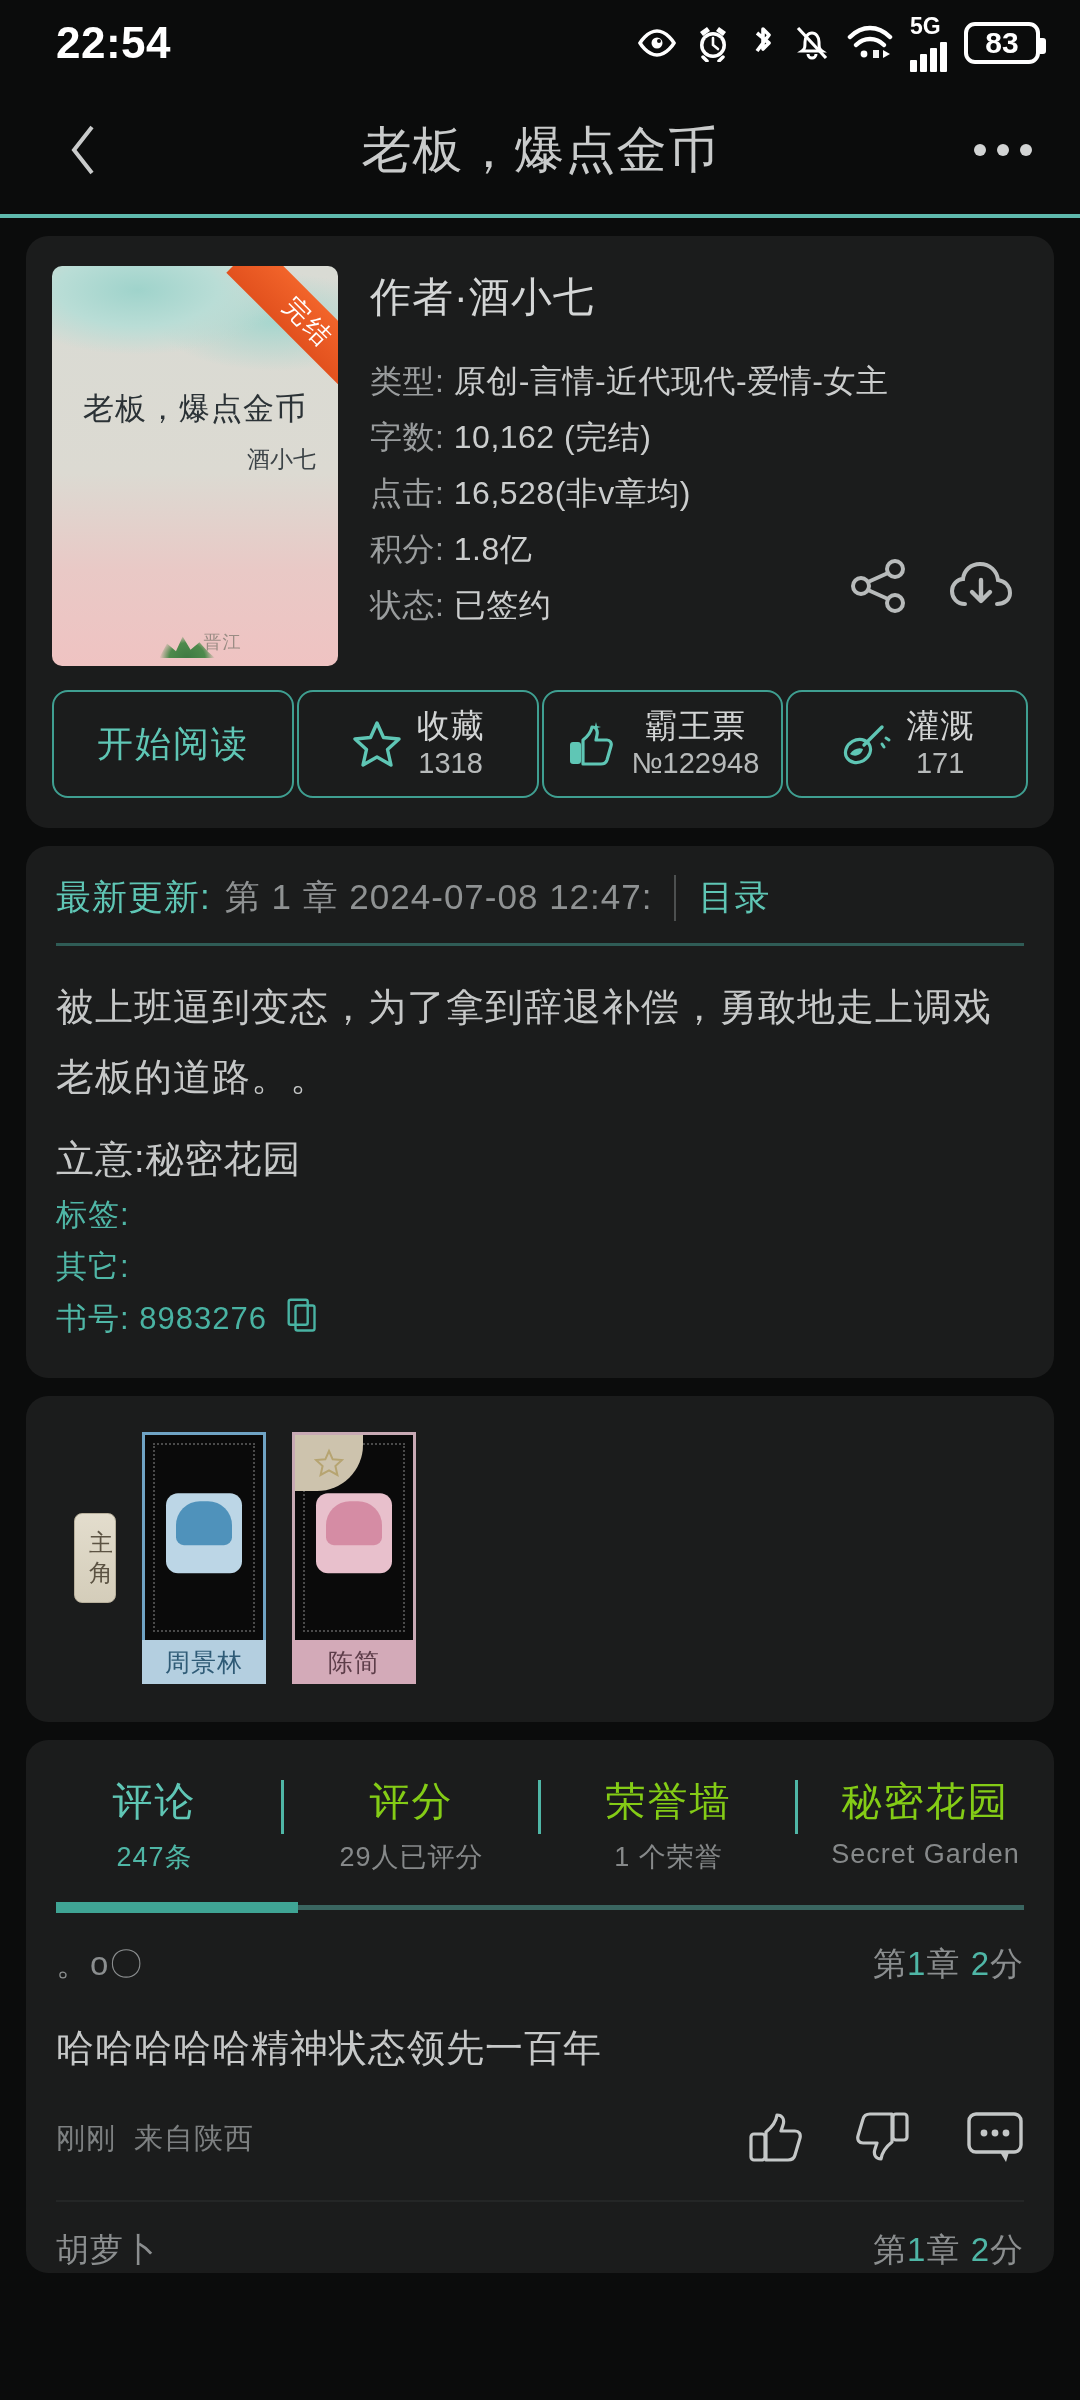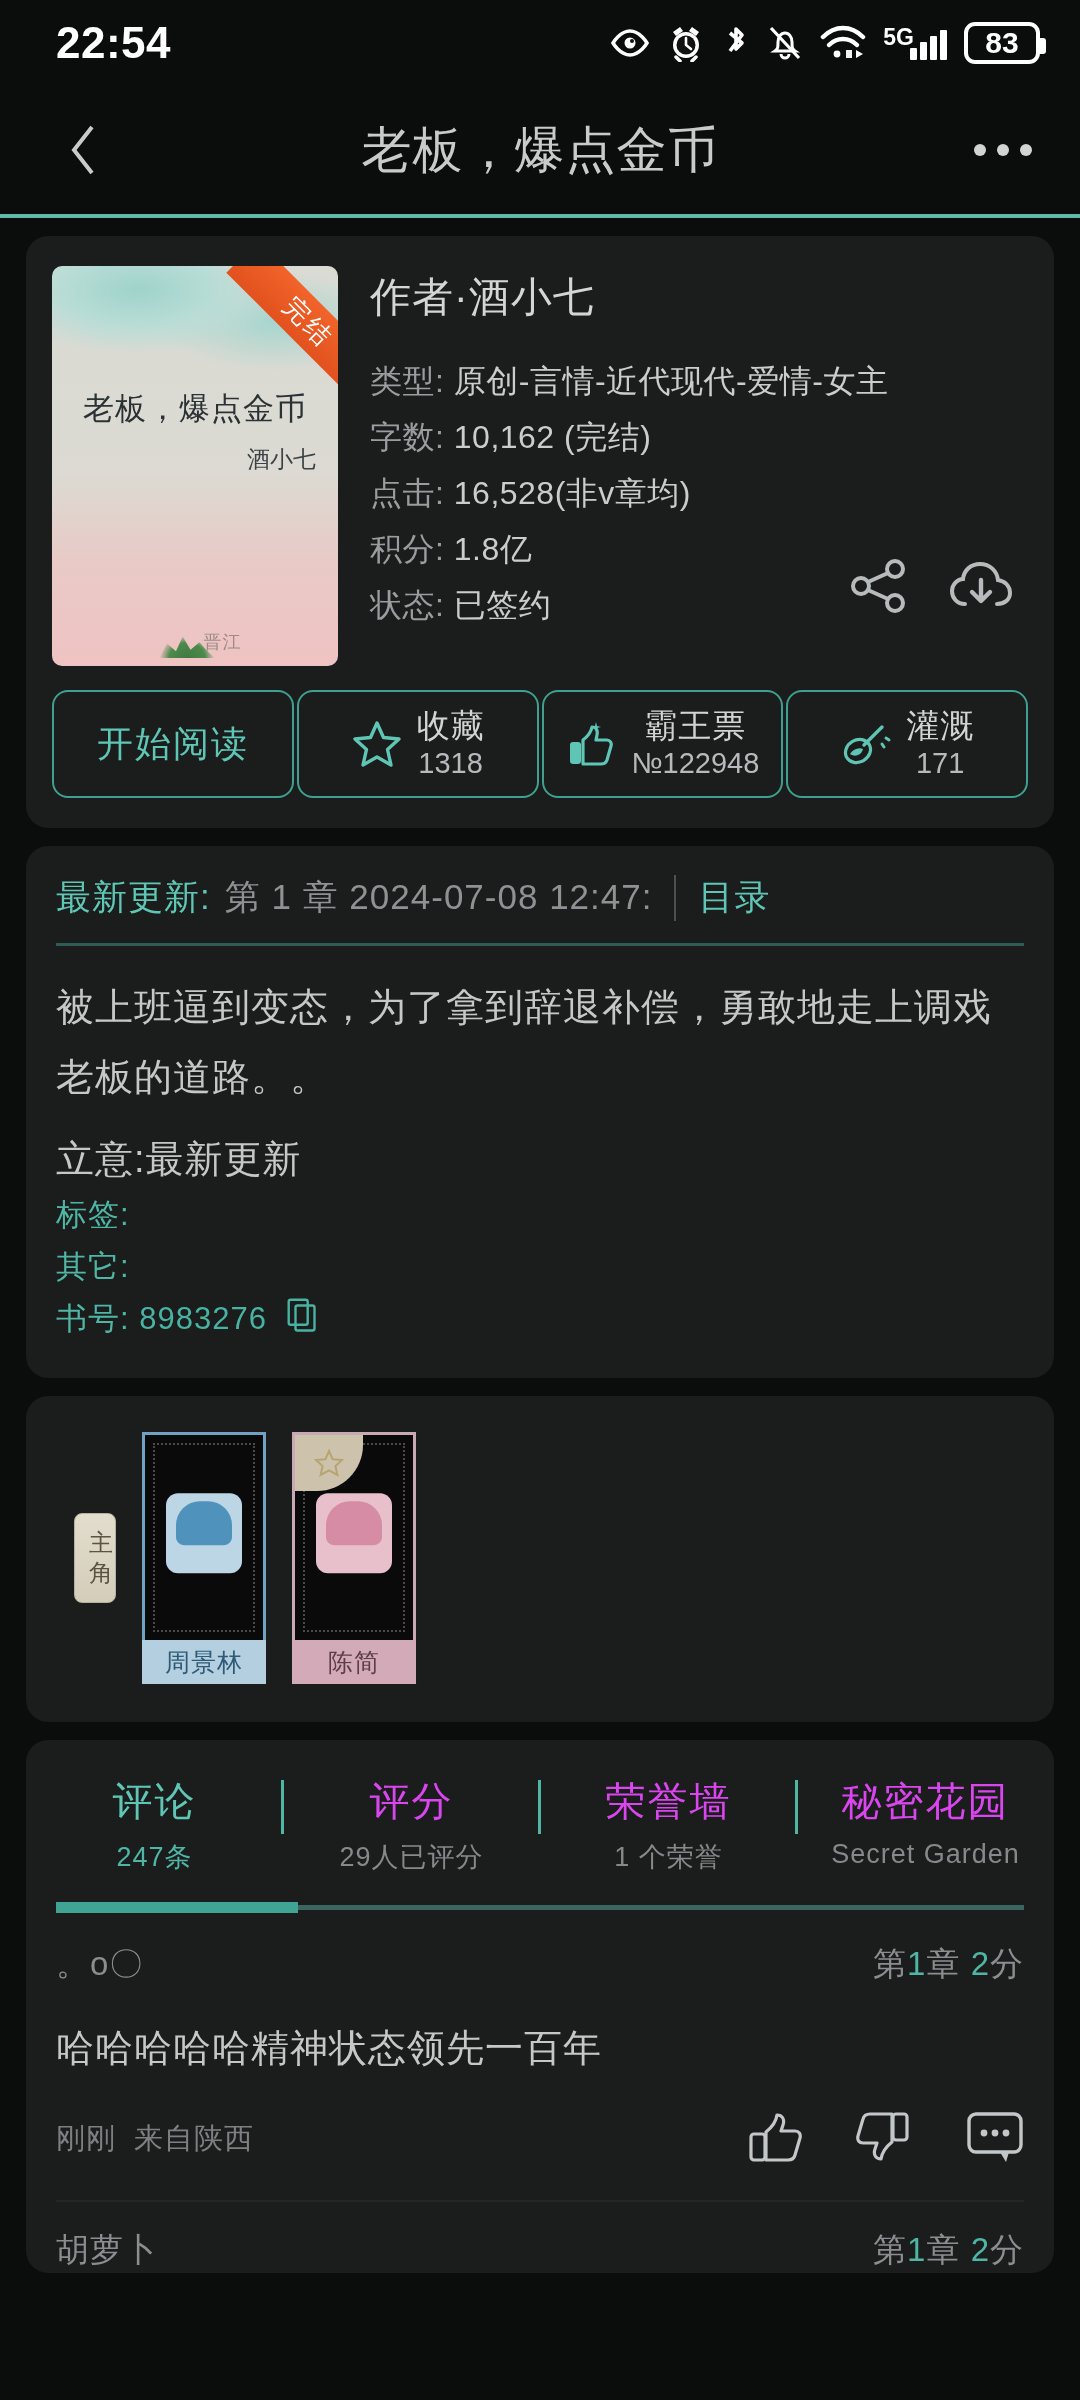--- a/index.html
+++ b/index.html
@@ -175,21 +175,21 @@
   }
   .cname {
     height:44px; display:flex; align-items:center; justify-content:center;
     background:#d3aab8; color:#5d3d49; font-size:25px; letter-spacing:1px;
   }
   .ccard.male .cname { background:#b4cfe0; color:#2f5b76; }
 
   
   .tabs { display:flex; align-items:flex-start; padding:34px 0 0 0; }
   .tab { flex:1; text-align:center; position:relative; }
-  .tab .t-main { font-size:40px; color:#d946ef; letter-spacing:2px; }
+  .tab .t-main { font-size:40px; color:#84cc16; letter-spacing:2px; }
   .tab .t-sub { font-size:27px; color:#86898a; margin-top:10px; letter-spacing:1px; }
   .tab.active .t-main { color:#5fc6b5; }
   .tab.active .t-sub { color:#4fb6a6; }
   .tab .vdiv {
     position:absolute; right:-1px; top:6px; width:3px; height:54px; background:#4fb6a6;
   }
   .tabline { position:relative; height:5px; background:#3a6560; margin:30px 30px 0 30px; }
   .tabline i { position:absolute; left:0; top:-3px; height:11px; width:25%; background:#3fa494; }
 
   .comment { padding:32px 30px 0 30px; }
@@ -243,21 +243,21 @@
       </span>
       <span class="sb-ico">
         <svg width="46" height="36" viewBox="0 0 46 36">
             <path d="M3 12C9 6 16 3 23 3s14 3 20 9" fill="none" stroke="#fff" stroke-width="4.5" stroke-linecap="round"></path>
             <path d="M9 20c4-4 9-6 14-6s10 2 14 6" fill="none" stroke="#fff" stroke-width="4.5" stroke-linecap="round"></path>
             <circle cx="17" cy="29" r="3.4" fill="#fff"></circle>
             <path d="M26 25h6v8h-6z" fill="#fff" opacity=".95"></path>
             <path d="M36 25l7 4-7 4z" fill="#fff"></path>
           </svg>
       </span>
-      <span class="sb-ico" style="flex-direction:row;align-items:flex-start">
+      <span class="sb-ico" style="flex-direction:column;align-items:flex-start">
         <span class="sb-5g">5G</span>
         <span class="sig">
             <i></i>
             <i></i>
             <i></i>
             <i></i>
           </span>
       </span>
       <span class="sb-batt">
         <span>83</span>
@@ -381,21 +381,21 @@
       <span class="upd-label">最新更新:</span>
       <span class="upd-chapter">第 1 章  2024-07-08 12:47:</span>
       <span class="upd-div"></span>
       <span class="upd-toc">目录</span>
     </div>
     <div class="sep"></div>
 
     <div class="desc">
       <p>被上班逼到变态，为了拿到辞退补偿，勇敢地走上调戏老板的道路。。</p>
     </div>
-    <div class="intent">立意:最新更新</div>
+    <div class="intent">立意:秘密花园</div>
 
     <div class="kv">
       <div>
         <span>标签:</span>
         <span></span>
       </div>
       <div>
         <span>其它:</span>
         <span></span>
       </div>

